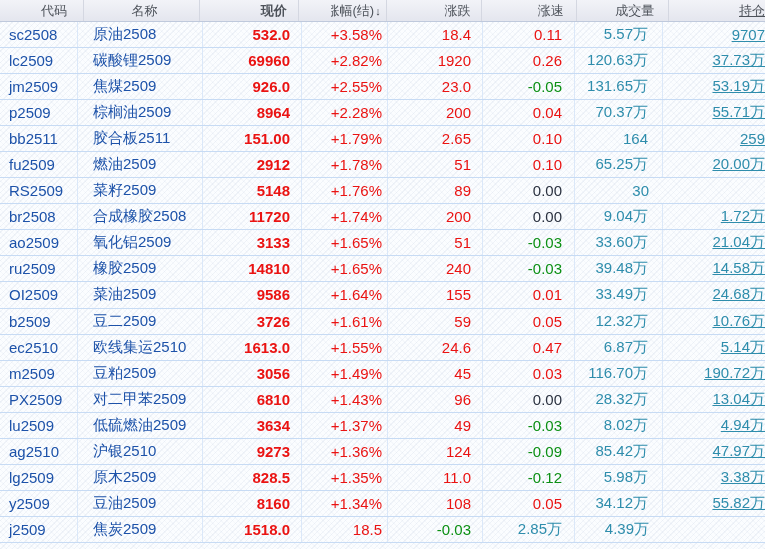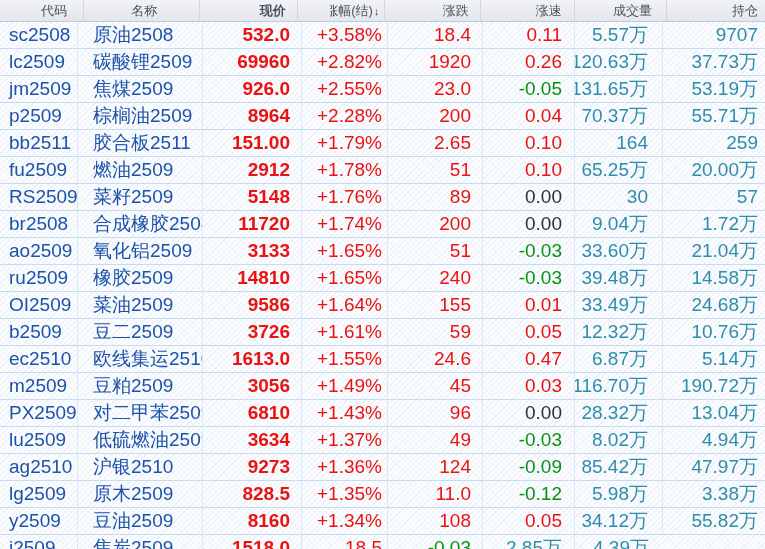--- a/index.html
+++ b/index.html
@@ -29,38 +29,38 @@
     white-space:nowrap; overflow:hidden;margin-left:32px;
   }
   .hcell:last-child { border-right:none; }
   .sort-arrow { font-size:11px; color:#3c4048; margin-left:1px; }
 
   
   .tbody { height:521px; flex:none; display:flex; flex-direction:column; }
   .row {
     flex:1 1 0; display:flex; align-items:flex-start;
     border-bottom:1px solid #c7dbf4;
-    font-size:19px; cursor:default;
+    font-size:15px; cursor:default;
   }
   .cell {
     height:100%; display:flex; align-items:center;
     border-right:1px solid #dbe8f9;
     white-space:nowrap; overflow:hidden;
   }
   .cell:last-child { border-right:none; }
 
   
   .hcell:nth-child(1), .cell:nth-child(1) { width:78px;  padding-left:9px;  justify-content:flex-start; }
   .hcell:nth-child(2), .cell:nth-child(2) { width:125px; padding-left:15px; justify-content:flex-start; }
   .hcell:nth-child(3), .cell:nth-child(3) { width:99px;  padding-right:11px; justify-content:flex-end;font-weight:bold; }
   .hcell:nth-child(4), .cell:nth-child(4) { width:86px;  padding-right:5px;  justify-content:flex-end; }
   .hcell:nth-child(5), .cell:nth-child(5) { width:95px;  padding-right:11px; justify-content:flex-end; }
   .hcell:nth-child(6), .cell:nth-child(6) { width:92px;  padding-right:12px; justify-content:flex-end; }
   .hcell:nth-child(7), .cell:nth-child(7) { width:88px;  padding-right:14px; justify-content:flex-end; }
-  .hcell:nth-child(8), .cell:nth-child(8) { width:102px; padding-right:7px;  justify-content:flex-end; }
+  .hcell:nth-child(8), .cell:nth-child(8) { width:102px;  justify-content:flex-end;text-decoration:underline; }
 
   
   .t-code  { color:#1d52a9; }
   .t-name  { color:#1d52a9; }
   .t-up    { color:#ea1312; }
   .t-down  { color:#0c9014; }
   .t-flat  { color:#2b3240; }
   .t-teal  { color:#2e8dac; }
 </style>
 </head>
@@ -156,21 +156,20 @@
         <div class="cell t-teal">20.00万</div>
       </div>
       <div class="row">
         <div class="cell t-code">RS2509</div>
         <div class="cell t-name">菜籽2509</div>
         <div class="cell t-up">5148</div>
         <div class="cell t-up">+1.76%</div>
         <div class="cell t-up">89</div>
         <div class="cell t-flat">0.00</div>
         <div class="cell t-teal">30</div>
-        <div class="cell t-teal">57</div>
       </div>
       <div class="row">
         <div class="cell t-code">br2508</div>
         <div class="cell t-name">合成橡胶2508</div>
         <div class="cell t-up">11720</div>
         <div class="cell t-up">+1.74%</div>
         <div class="cell t-up">200</div>
         <div class="cell t-flat">0.00</div>
         <div class="cell t-teal">9.04万</div>
         <div class="cell t-teal">1.72万</div>

